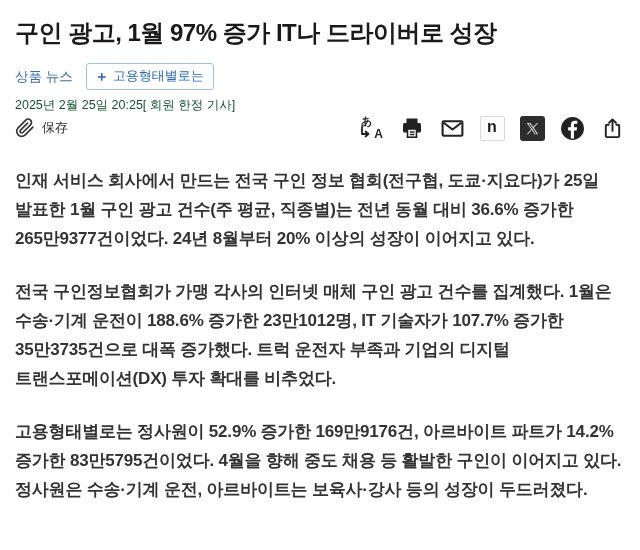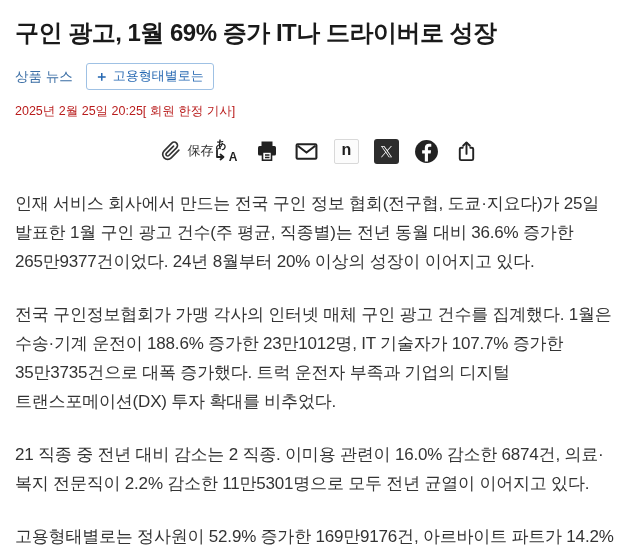--- a/index.html
+++ b/index.html
@@ -40,30 +40,29 @@
     border-radius: 3px;
     color: #2668b2;
     font-size: 13px;
     padding: 3px 9px 4px 8px;
     cursor: pointer;
     font-family: inherit;
   }
   .follow-btn .plus { font-size: 14px; font-weight: 700; line-height: 1; }
 
   .date-line {
-    margin-top: 13px;
+    margin-top: 7px;
     font-size: 12.5px;
-    color: #b91c1c;
+    color: #14532d;
   }
 
   .toolbar {
     display: flex;
     align-items: center;
-    justify-content: center;
-    margin-top: 17px;
+    justify-content: space-between;
     height: 28px;
   }
   .save-btn {
     display: inline-flex;
     align-items: center;
     gap: 7px;
     background: none;
     border: none;
     color: #333333;
     font-size: 13px;
@@ -121,28 +120,29 @@
 
   .article-body { margin-top: 5px; }
   .article-body p {
     font-size: 17px;
     line-height: 29px;
     color: #333333;
     letter-spacing: -0.2px;
     margin-top: 24px;
     word-break: keep-all;
     word-wrap: break-word;
+    font-weight: bold;
   }
 </style>
 </head>
 <body>
 
 <div class="page">
 
-  <h1 class="headline">구인 광고, 1월 69% 증가 IT나 드라이버로 성장</h1>
+  <h1 class="headline">구인 광고, 1월 97% 증가 IT나 드라이버로 성장</h1>
 
   <div class="meta-row">
     <a class="category-link">상품 뉴스</a>
     <button class="follow-btn">
       <span class="plus">＋</span>
       <span>고용형태별로는</span>
     </button>
   </div>
 
   <div class="date-line">2025년 2월 25일 20:25[ 회원 한정 기사]</div>
@@ -218,17 +218,16 @@
             <path d="M8.5 6 12 2.5 15.5 6"></path>
           </svg>
         </span>
       </button>
     </div>
   </div>
 
   <div class="article-body">
     <p>인재 서비스 회사에서 만드는 전국 구인 정보 협회(전구협, 도쿄·지요다)가 25일 발표한 1월 구인 광고 건수(주 평균, 직종별)는 전년 동월 대비 36.6% 증가한 265만9377건이었다. 24년 8월부터 20% 이상의 성장이 이어지고 있다.</p>
     <p>전국 구인정보협회가 가맹 각사의 인터넷 매체 구인 광고 건수를 집계했다. 1월은 수송·기계 운전이 188.6% 증가한 23만1012명, IT 기술자가 107.7% 증가한 35만3735건으로 대폭 증가했다. 트럭 운전자 부족과 기업의 디지털 트랜스포메이션(DX) 투자 확대를 비추었다.</p>
-    <p>21 직종 중 전년 대비 감소는 2 직종. 이미용 관련이 16.0% 감소한 6874건, 의료·복지 전문직이 2.2% 감소한 11만5301명으로 모두 전년 균열이 이어지고 있다.</p>
     <p>고용형태별로는 정사원이 52.9% 증가한 169만9176건, 아르바이트 파트가 14.2% 증가한 83만5795건이었다. 4월을 향해 중도 채용 등 활발한 구인이 이어지고 있다. 정사원은 수송·기계 운전, 아르바이트는 보육사·강사 등의 성장이 두드러졌다.</p>
   </div>
 
 </div>
 
 </body></html>

